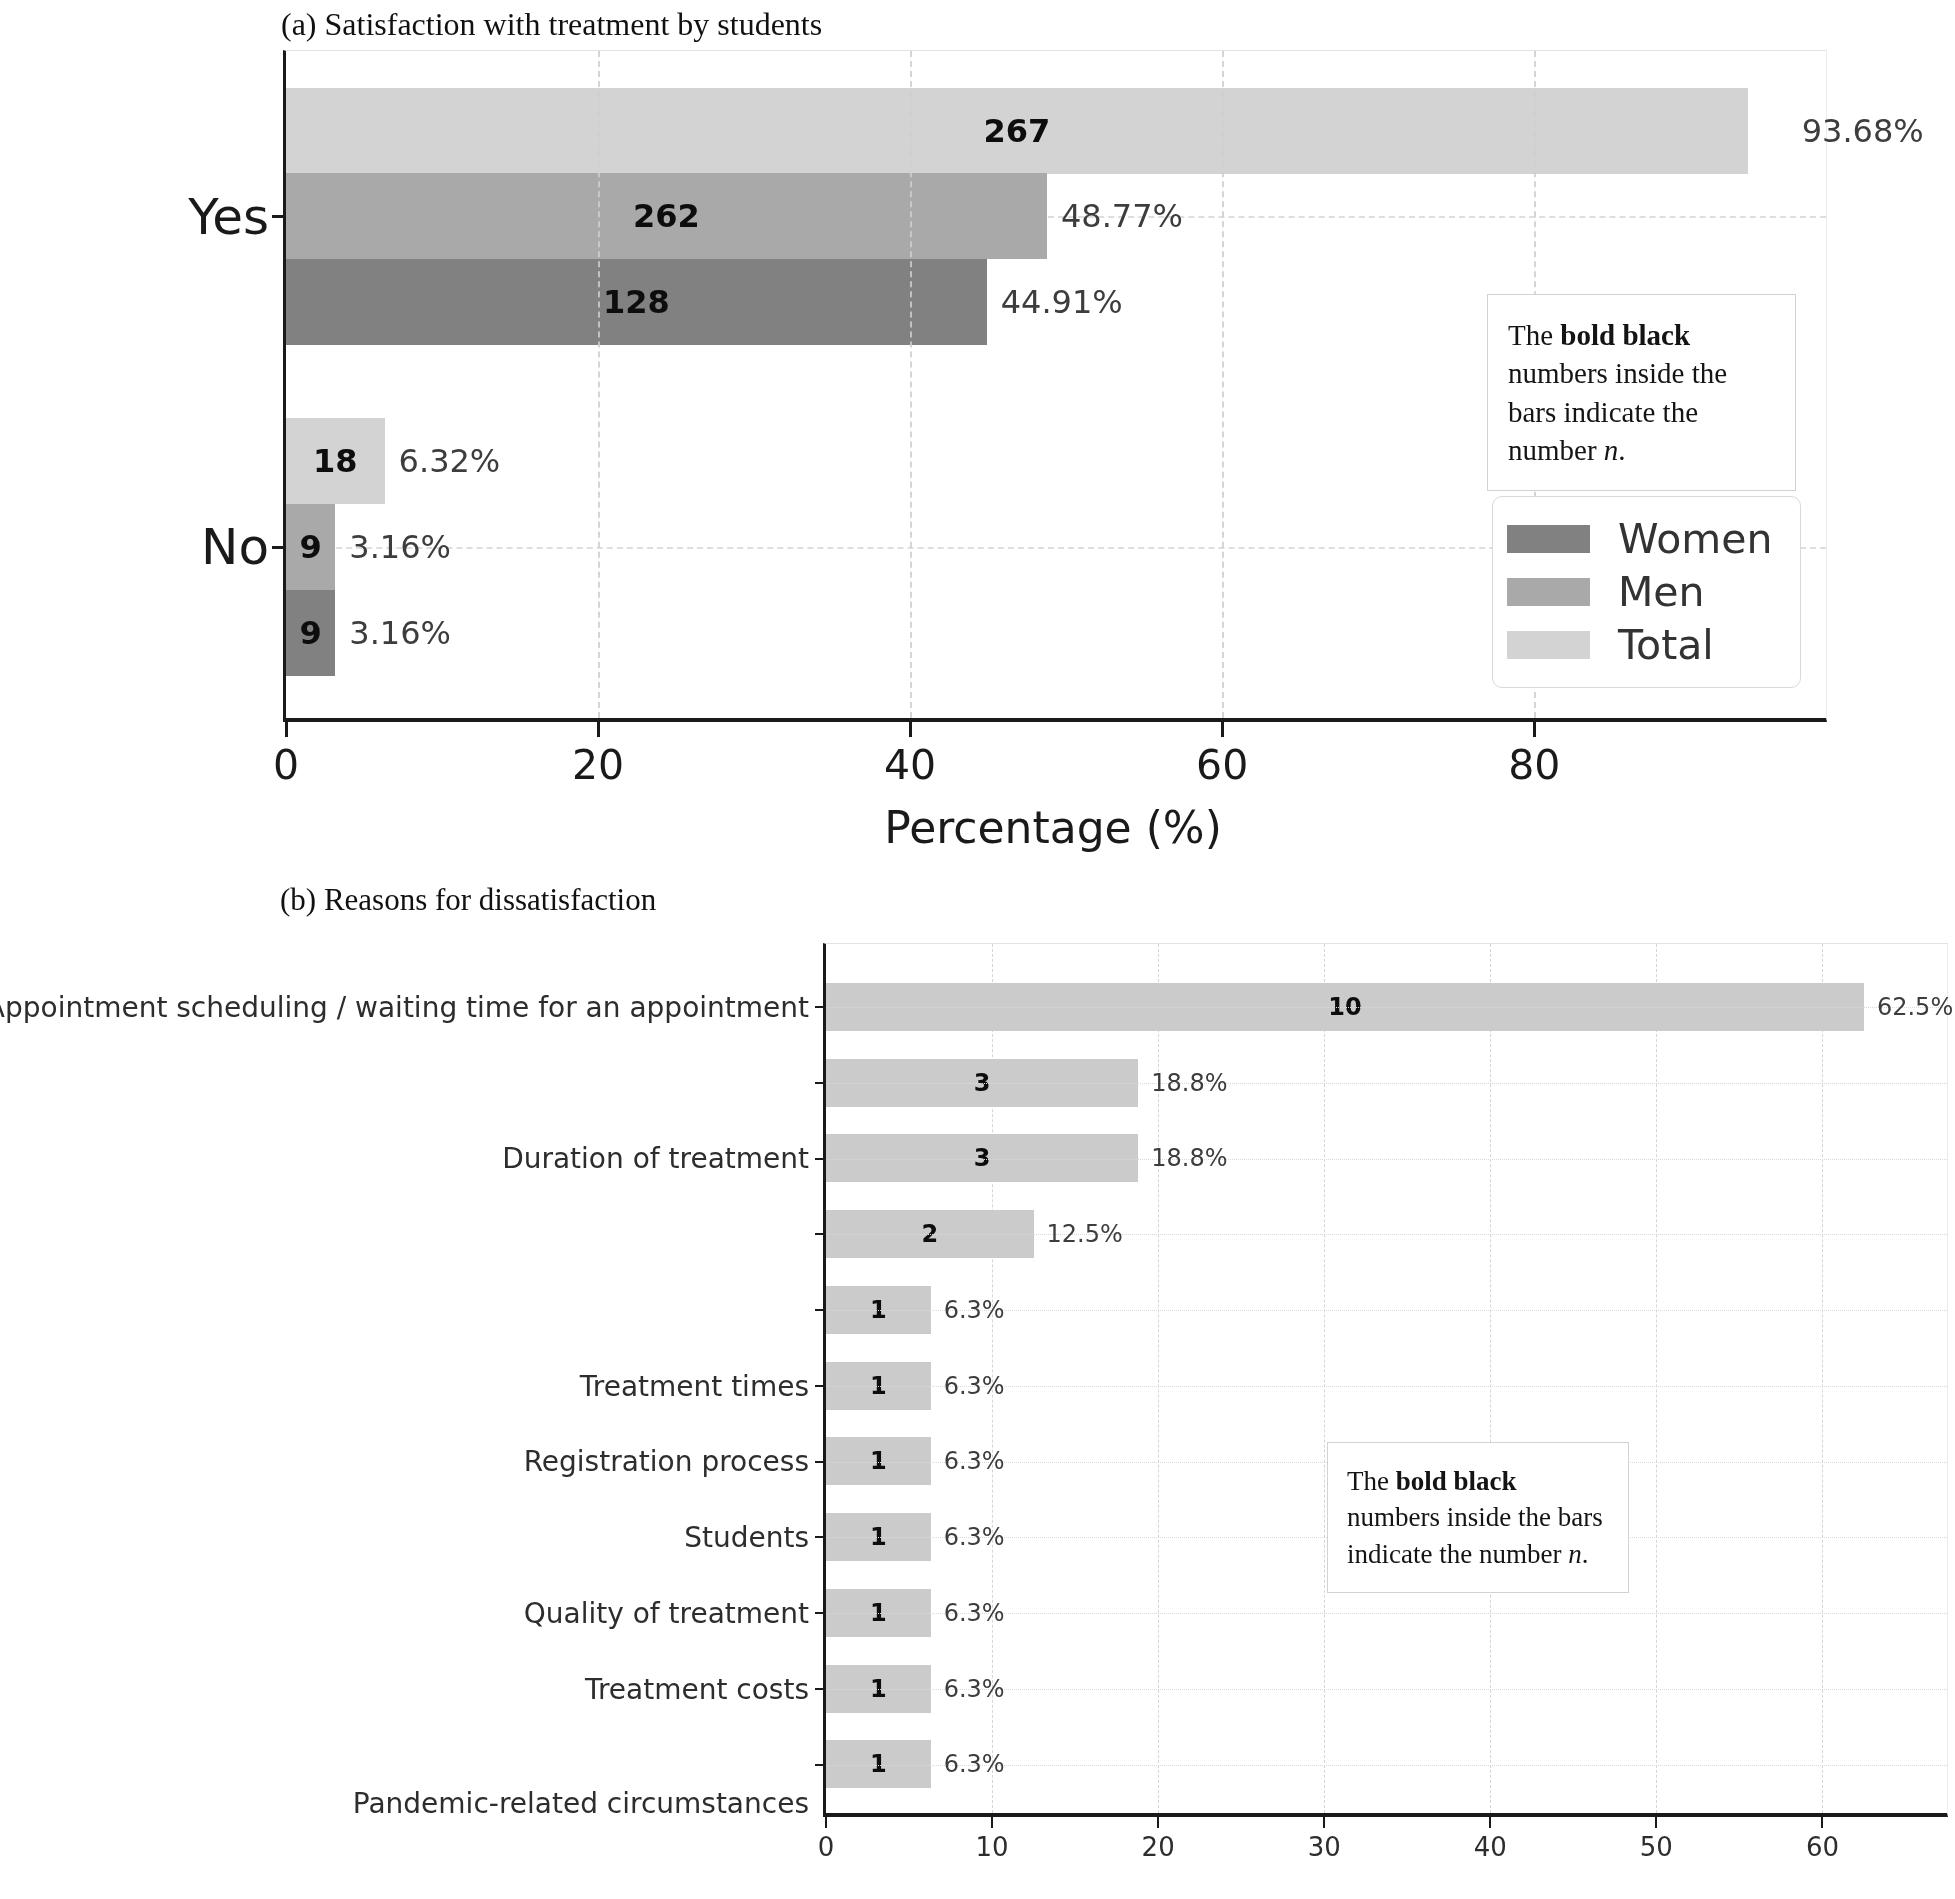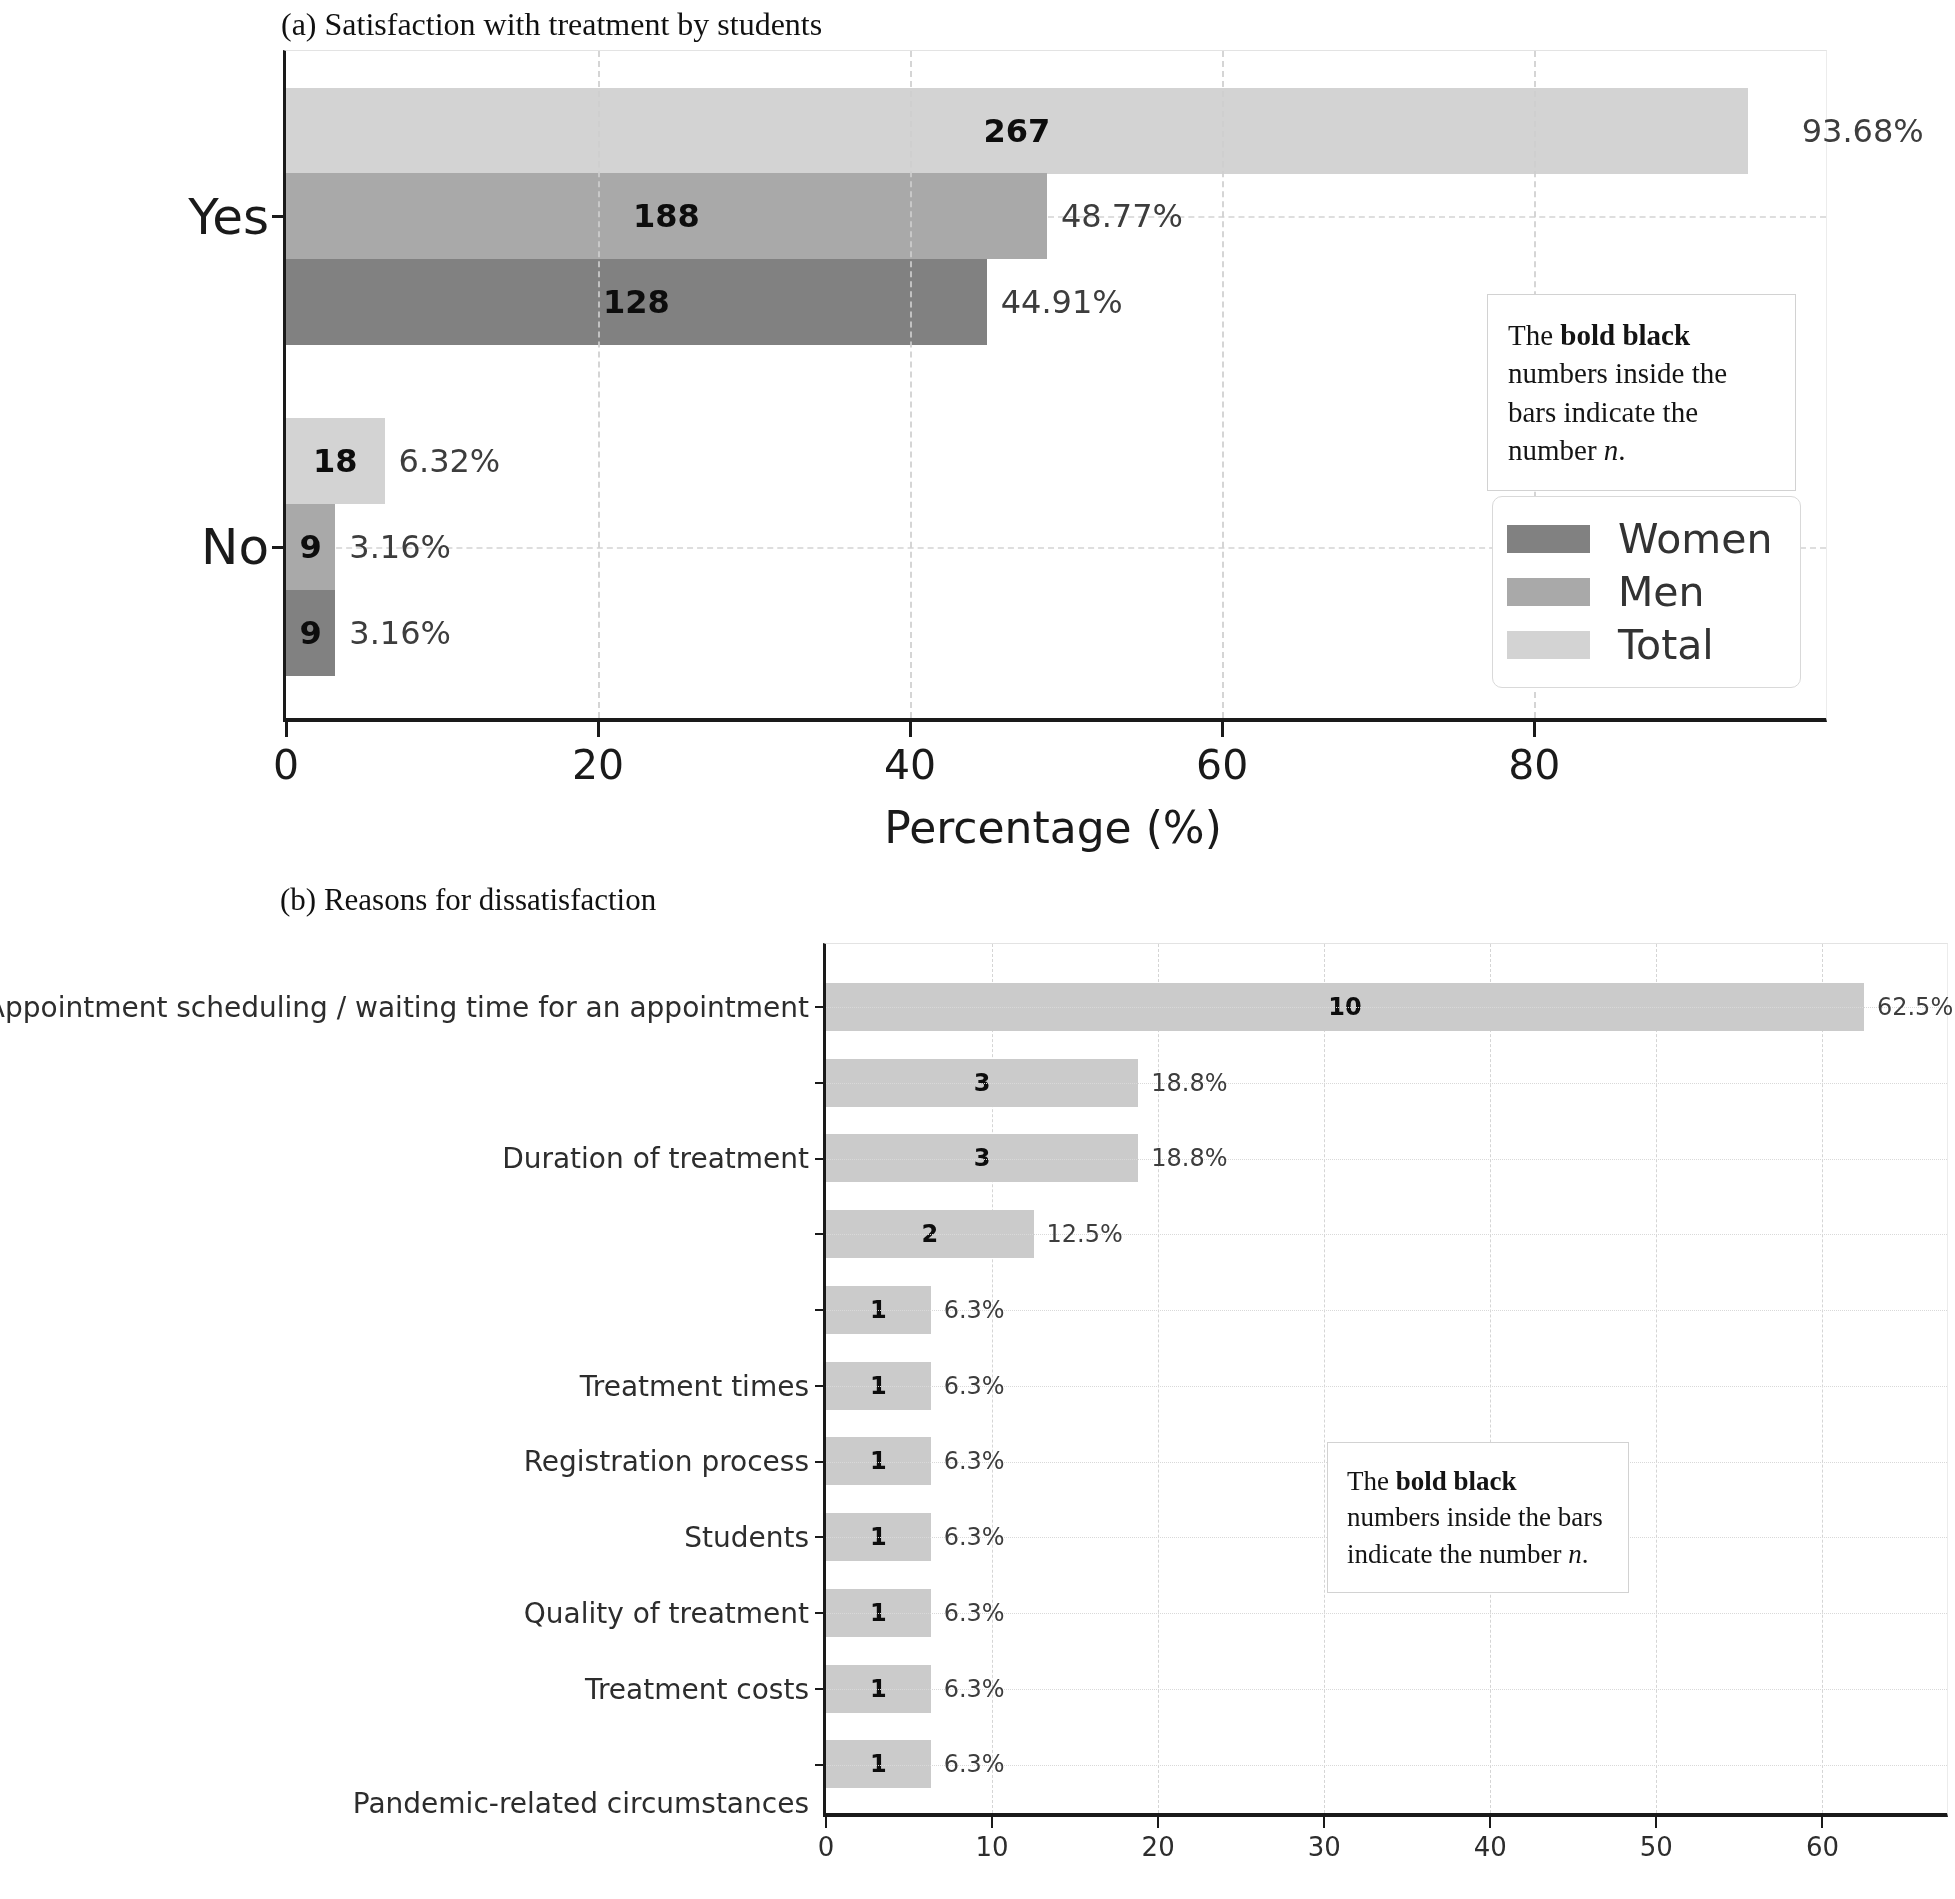--- a/index.html
+++ b/index.html
@@ -79,21 +79,21 @@
         <div class="xtick-mark" style="left: calc(81.0537% - 1.5px);"></div>
         <div class="xtick-label" style="left: 81.0537%;">80</div>
         <div class="hgrid" style="top: 165px;"></div>
         <div class="ytick-mark" style="top: 164px;"></div>
         <div class="ytick-label" style="top: 128px; height: 76px;">Yes</div>
         <div class="bar" style="top: 37px; height: 86px; width: 94.9139%; background: rgb(211, 211, 211); align-items: center;">
           <span>267</span>
         </div>
         <div class="pctlabel" style="top: 37px; height: 86px; left: calc(94.9139% + 14px); margin-left: 40px;">93.68%</div>
         <div class="bar" style="top: 122px; height: 86px; width: 49.4124%; background: rgb(169, 169, 169);">
-          <span>188</span>
+          <span>262</span>
         </div>
         <div class="pctlabel" style="top: 122px; height: 86px; left: calc(49.4124% + 14px);">48.77%</div>
         <div class="bar" style="top: 208px; height: 86px; width: 45.5015%; background: rgb(129, 129, 129);">
           <span>128</span>
         </div>
         <div class="pctlabel" style="top: 208px; height: 86px; left: calc(45.5015% + 14px);">44.91%</div>
         <div class="hgrid" style="top: 496px;"></div>
         <div class="ytick-mark" style="top: 495px;"></div>
         <div class="ytick-label" style="top: 458px; height: 76px;">No</div>
         <div class="bar" style="top: 367px; height: 86px; width: 6.40324%; background: rgb(211, 211, 211);">

